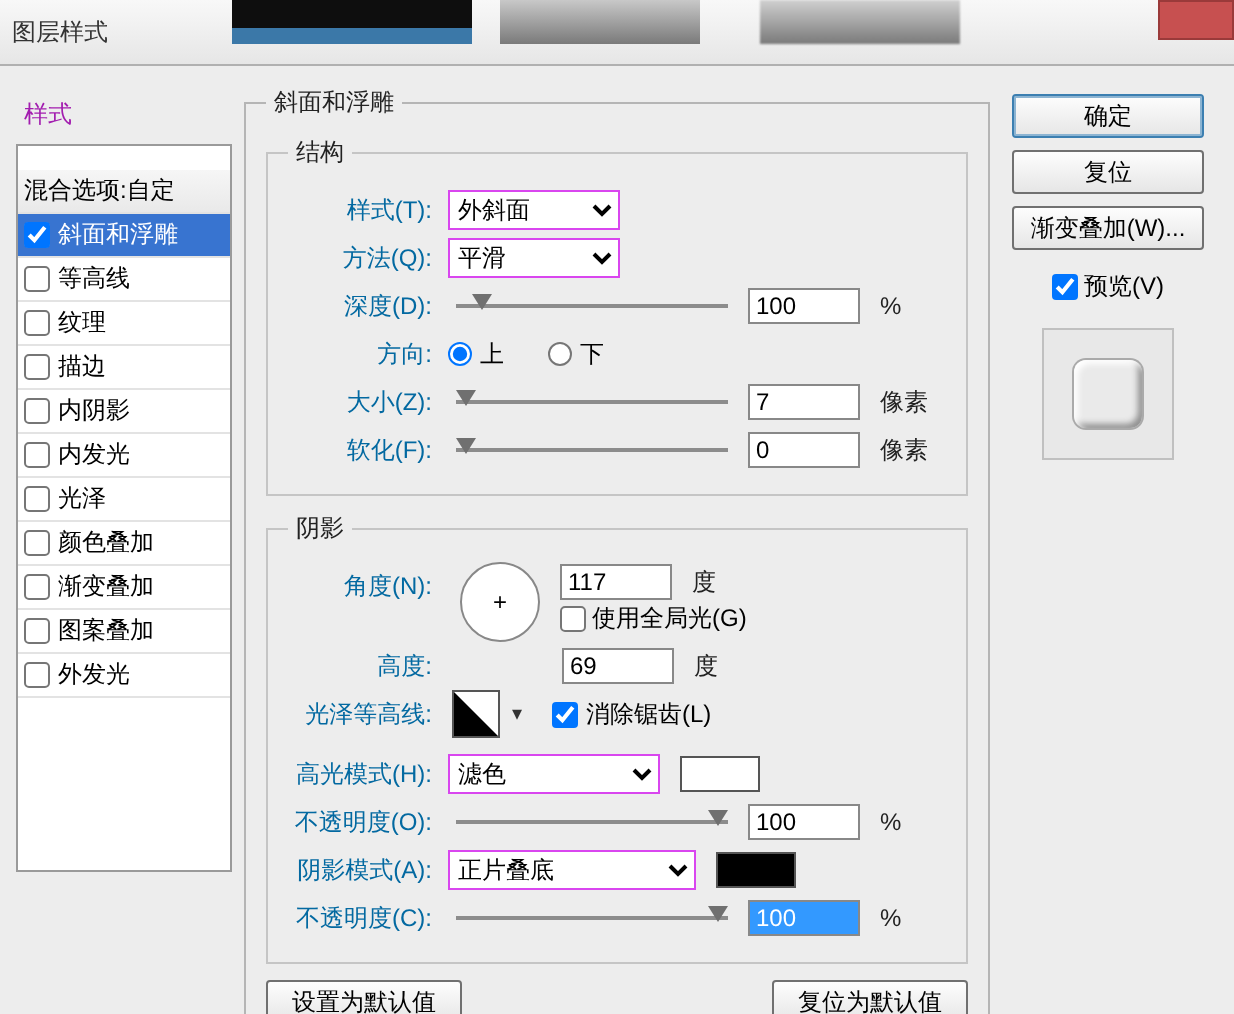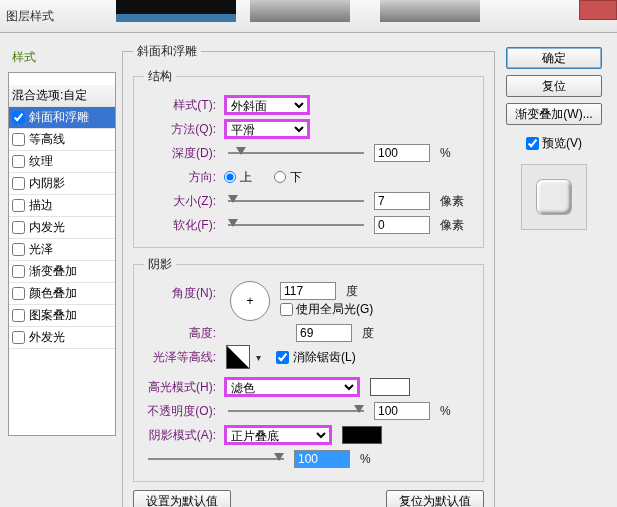--- a/index.html
+++ b/index.html
@@ -8,37 +8,37 @@
   .titlebar span { color: #333; }
   .titlebar .dark { position:absolute; top:0; left:116px; width:120px; height:14px; background:#0e0e0e; }
   .titlebar .sky { position:absolute; top:14px; left:116px; width:120px; height:8px; background:#3b78a8; }
   .titlebar .gray2 { position:absolute; top:0; left:250px; width:100px; height:22px; background: linear-gradient(#c8c8c8,#7a7a7a); }
   .titlebar .gray3 { position:absolute; top:0; left:380px; width:100px; height:22px; background: linear-gradient(#d0d0d0,#7a7a7a); filter: blur(.5px);}
   .titlebar .closebtn { position:absolute; right:0; top:0; width:38px; height:20px; background:#C75050; border:1px solid #9a3a3a;}
   .frame { padding: 10px 10px 10px 8px; display:flex; gap:6px; }
 
   
   .left { width: 108px; }
-  .left-title { padding: 6px 4px; color:#4d7c0f; }
+  .left-title { padding: 6px 4px; color:#a21caf; }
   .style-list { border:1px solid #9A9A9A; background:#fff; }
   .style-list .row { height:22px; display:flex; align-items:center; padding: 0 3px; border-bottom:1px solid #E3E3E3; }
   .style-list .row.header { background: linear-gradient(#F6F6F6,#E9E9E9); margin-top: 12px; }
   .style-list .row.sel { background:#3874D0; color:#fff; }
   .style-list .row.indent { }
   .style-list input[type=checkbox] { margin-right:4px; width:13px; height:13px; }
   .style-list .fill { height:86px; }
 
   
   .mid { flex:1 0 340px; }
   fieldset { border:1px solid #B5B5B5; padding:8px 10px 10px 10px; margin-bottom:8px; }
   fieldset > legend { padding:0 4px; color:#222; }
   fieldset.inner { border:1px solid #C5C5C5; }
   .form-row { display:flex; align-items:center; height:24px; gap:4px; }
-  .lbl { width:76px; text-align:right; padding-right:4px; color:#701a75; }
-  select { height:20px; background:#fff; border:3px solid #d946ef; }
+  .lbl { width:76px; text-align:right; padding-right:4px; color:#0369a1; }
+  select { height:20px; background:#fff; border:1px solid #d946ef; }
   .sel-w { width:86px; }
   .num { width:56px; height:18px; border:1px solid #888; padding:0 3px; text-align:left; margin-left:6px; }
   .unit { margin-left:6px; color:#222; }
   .slider-track { position:relative; height:8px; width:136px; margin-left:4px; }
   .slider-track .bar { position:absolute; top:3px; left:0; right:0; height:2px; background:#8C8C8C; }
   .slider-track .thumb { position:absolute; top:-2px; width:0; height:0; border-left:5px solid transparent; border-right:5px solid transparent; border-top:8px solid #707070; }
   .radio { width:12px; height:12px; }
   .angle-dial { width:40px; height:40px; border:1px solid #888; border-radius:50%; background:#fff; display:flex; align-items:center; justify-content:center; margin:0 6px; }
   .gloss-swatch { width:24px; height:24px; border:1px solid #555; background:linear-gradient(to top right,#000 0%,#000 49%, #fff 51%, #fff 100%); margin:0 2px;}
   .mini-arrow { width:10px; font-size:10px; color:#333; margin-right:6px;}
@@ -82,41 +82,41 @@
       <div class="row indent">
         <input type="checkbox" style="">
         <span>等高线</span>
       </div>
       <div class="row indent">
         <input type="checkbox" style="">
         <span>纹理</span>
       </div>
       <div class="row">
         <input type="checkbox" style="">
+        <span>描边</span>
+      </div>
+      <div class="row">
+        <input type="checkbox" style="">
         <span>内阴影</span>
       </div>
       <div class="row">
         <input type="checkbox" style="">
-        <span>描边</span>
-      </div>
-      <div class="row">
-        <input type="checkbox" style="">
         <span>内发光</span>
       </div>
       <div class="row">
         <input type="checkbox" style="">
         <span>光泽</span>
       </div>
       <div class="row">
         <input type="checkbox" style="">
+        <span>颜色叠加</span>
+      </div>
+      <div class="row">
+        <input type="checkbox" style="">
         <span>渐变叠加</span>
-      </div>
-      <div class="row">
-        <input type="checkbox" style="">
-        <span>颜色叠加</span>
       </div>
       <div class="row">
         <input type="checkbox" style="">
         <span>图案叠加</span>
       </div>
       <div class="row">
         <input type="checkbox" style="">
         <span>外发光</span>
       </div>
       <div class="fill"></div>
@@ -190,53 +190,54 @@
             </div>
             <label class="ck">
               <input type="checkbox" style="">
               <span>使用全局光(G)</span>
             </label>
           </div>
         </div>
         <div class="form-row">
           <span class="lbl">高度:</span>
           <span style="width:52px"></span>
-          <input class="num" style="margin-left: 16px;" value="69">
+          <input class="num" style="margin-left: 1px;" value="69">
           <span class="unit">度</span>
         </div>
         <div class="form-row">
           <span class="lbl">光泽等高线:</span>
           <div class="gloss-swatch"></div>
           <span class="mini-arrow">▾</span>
           <input type="checkbox" checked="" style="">
           <span>消除锯齿(L)</span>
         </div>
 
         <div style="height:6px"></div>
 
         <div class="form-row">
           <span class="lbl">高光模式(H):</span>
-          <select style="width:136px"><option>滤色</option></select>
+          <select style="width:106px"><option>滤色</option></select>
           <div class="color-swatch" style="background:#fff"></div>
         </div>
         <div class="form-row">
           <span class="lbl">不透明度(O):</span>
           <div class="slider-track">
               <div class="bar"></div>
               <div class="thumb" style="left:126px"></div>
             </div>
           <input class="num" value="100" style="">
           <span class="unit">%</span>
         </div>
         <div class="form-row">
           <span class="lbl">阴影模式(A):</span>
-          <select style="width:108px"><option>正片叠底</option></select>
+          <select style="width:124px"><option>正片叠底</option></select>
           <div class="color-swatch" style="background:#000"></div>
         </div>
         <div class="form-row">
+          <span class="lbl">不透明度(C):</span>
           <div class="slider-track">
               <div class="bar"></div>
               <div class="thumb" style="left:126px"></div>
             </div>
           <input class="num selblue" value="100" style="">
           <span class="unit">%</span>
         </div>
       </fieldset>
 
       <div class="bottom-btns">

